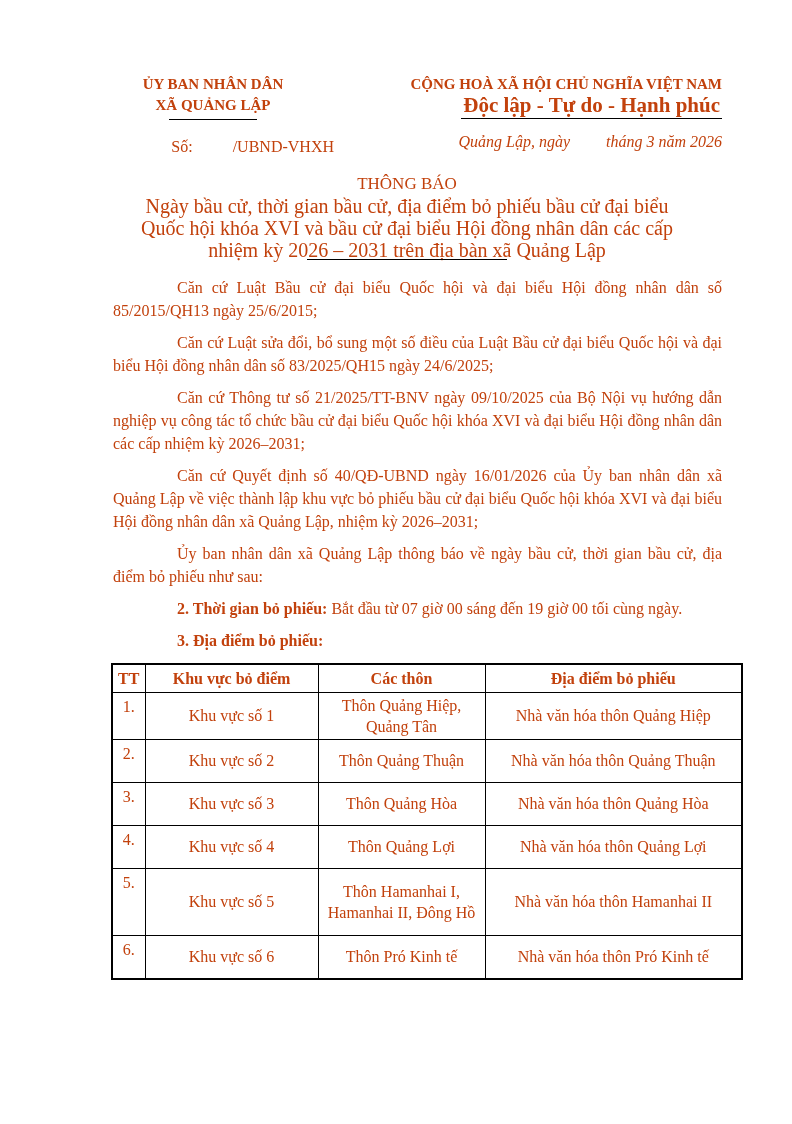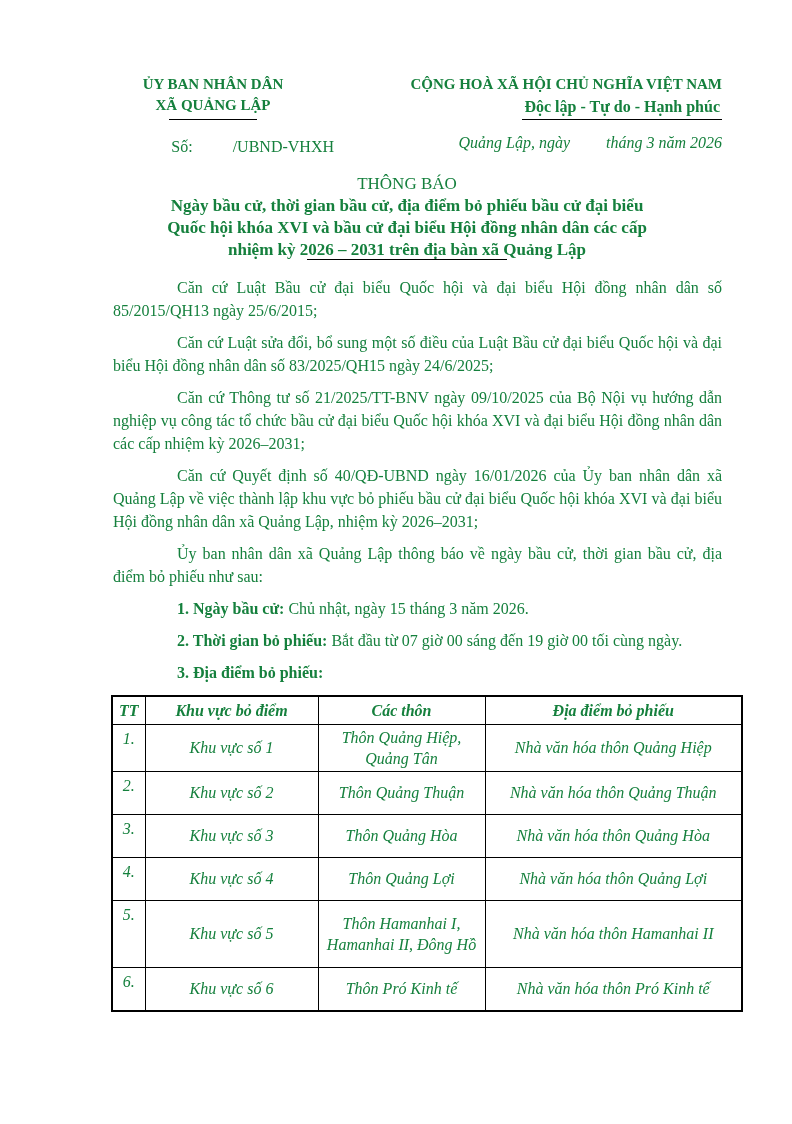--- a/index.html
+++ b/index.html
@@ -1,45 +1,45 @@
 <!DOCTYPE html>
 <html><head>
 <meta charset="utf-8">
 <style>
   * { margin:0; padding:0; box-sizing:border-box; }
   html,body { background:#888; }
   .page {
-    width:792px; height:1124px; margin:0 auto; background:#fff; color:#15803d;
+    width:792px; height:1124px; margin:0 auto; background:#fff; color:#c2410c;
     font-family:"Liberation Serif","DejaVu Serif",serif;
     font-size:16px; line-height:23px;
     padding:74px 70px 0 92px; overflow:hidden; position:relative;
   }
   
   .hdr { display:flex; }
   .hdr-left { width:242px; text-align:center; flex:none; }
   .hdr-right { flex:1; text-align:right; }
   .hdr-bold { font-weight:bold; font-size:15px; line-height:21px; }
   .org-rule { width:88px; border-bottom:1.5px solid #000; margin:3px auto 0; }
-  .slogan { font-weight:bold; font-size:16px; line-height:21px;
+  .slogan { font-weight:bold; font-size:21px; line-height:21px;
             display:inline-block; border-bottom:1.5px solid #000; padding:0 2px 2px; }
   .num-line { text-align:right; padding-left:50px; margin-top:15px; font-size:16px; }
   .date-line { margin-top:11px; font-style:italic; font-size:16px; }
   .sp40 { display:inline-block; width:40px; }
   .sp36 { display:inline-block; width:36px; }
   
   .title { text-align:center; font-weight:normal; font-size:17px; margin-top:15px; line-height:22px; }
-  .subtitle-line { text-align:center; font-weight:bold; font-size:17px; line-height:22px; }
+  .subtitle-line { text-align:center; font-weight:normal; font-size:20px; line-height:22px; }
   .title-rule { width:200px; border-bottom:1.5px solid #000; margin:0 auto; position:relative; top:-2px; }
   
   .body { margin-top:14px;margin-left:21px; }
   .para { text-align:justify; text-indent:64px; margin-bottom:9px; }
   .b { font-weight:bold; }
   
   .doc-table { border-collapse:collapse; width:630px; margin:11px 12px 0 19px;
-               border:2px solid #000; table-layout:fixed;font-style:italic; }
+               border:2px solid #000; table-layout:fixed; }
   .doc-table th, .doc-table td { border:1px solid #000; text-align:center;
                padding:2px 4px; font-size:16px; line-height:21px; }
   .doc-table th { font-weight:bold; height:28px; }
   .doc-table td { vertical-align:middle; }
   .doc-table td.tt { vertical-align:top; padding-top:3px; }
   .col-tt { width:33px; } .col-area { width:173px; } .col-vill { width:167px; } .col-loc { width:257px; }
   tr.r1 { height:46px; } tr.r2 { height:43px; } tr.r3 { height:43px; }
   tr.r4 { height:43px; } tr.r5 { height:67px; } tr.r6 { height:44px; }
 </style>
 </head>
@@ -67,21 +67,20 @@
   <div class="subtitle-line">nhiệm kỳ 2026 – 2031 trên địa bàn xã Quảng Lập</div>
   <div class="title-rule"></div>
 
   <div class="body">
     <p class="para">Căn cứ Luật Bầu cử đại biểu Quốc hội và đại biểu Hội đồng nhân dân số 85/2015/QH13 ngày 25/6/2015;</p>
     <p class="para">Căn cứ Luật sửa đổi, bổ sung một số điều của Luật Bầu cử đại biểu Quốc hội và đại biểu Hội đồng nhân dân số 83/2025/QH15 ngày 24/6/2025;</p>
     <p class="para">Căn cứ Thông tư số 21/2025/TT-BNV ngày 09/10/2025 của Bộ Nội vụ hướng dẫn nghiệp vụ công tác tổ chức bầu cử đại biểu Quốc hội khóa XVI và đại biểu Hội đồng nhân dân các cấp nhiệm kỳ 2026–2031;</p>
     <p class="para">Căn cứ Quyết định số 40/QĐ-UBND ngày 16/01/2026 của Ủy ban nhân dân xã Quảng Lập về việc thành lập khu vực bỏ phiếu bầu cử đại biểu Quốc hội khóa XVI và đại biểu Hội đồng nhân dân xã Quảng Lập, nhiệm kỳ 2026–2031;</p>
     <p class="para">Ủy ban nhân dân xã Quảng Lập thông báo về ngày bầu cử, thời gian bầu cử, địa điểm bỏ phiếu như sau:</p>
 
-    <p class="para"><span class="b">1. Ngày bầu cử:</span> <span>Chủ nhật, ngày 15 tháng 3 năm 2026.</span></p>
     <p class="para"><span class="b">2. Thời gian bỏ phiếu:</span> <span>Bắt đầu từ 07 giờ 00 sáng đến 19 giờ 00 tối cùng ngày.</span></p>
     <p class="para"><span class="b">3. Địa điểm bỏ phiếu:</span></p>
   </div>
 
   <table class="doc-table">
     <colgroup>
       <col class="col-tt">
         <col class="col-area">
         <col class="col-vill">
         <col class="col-loc">

